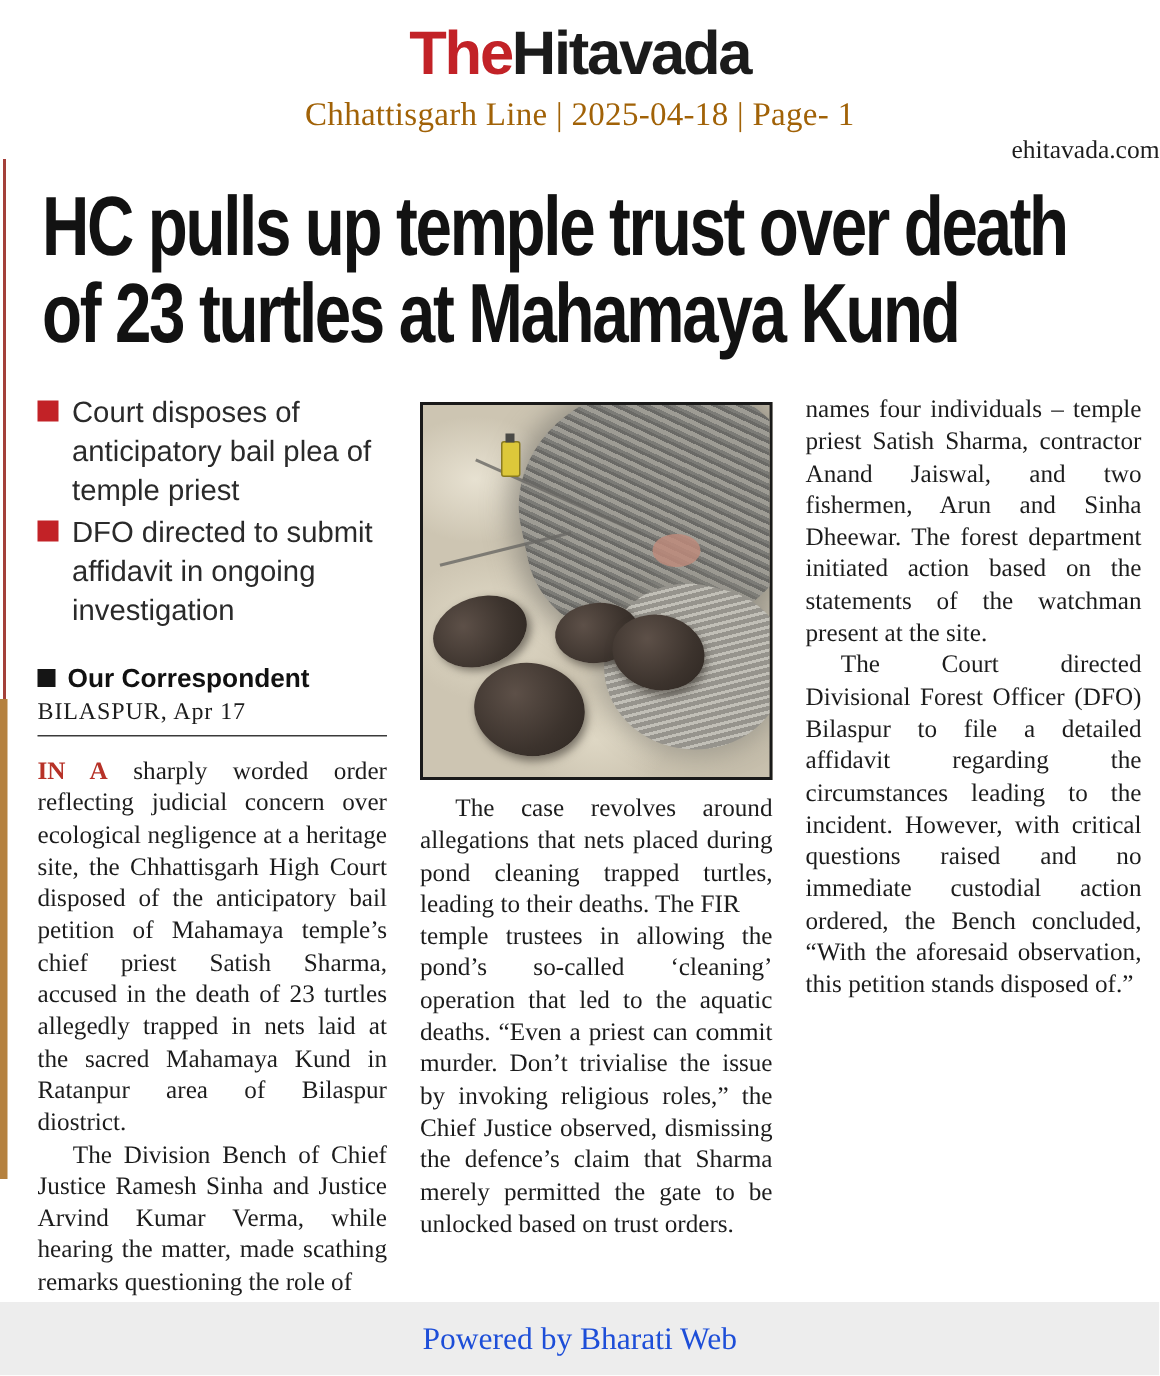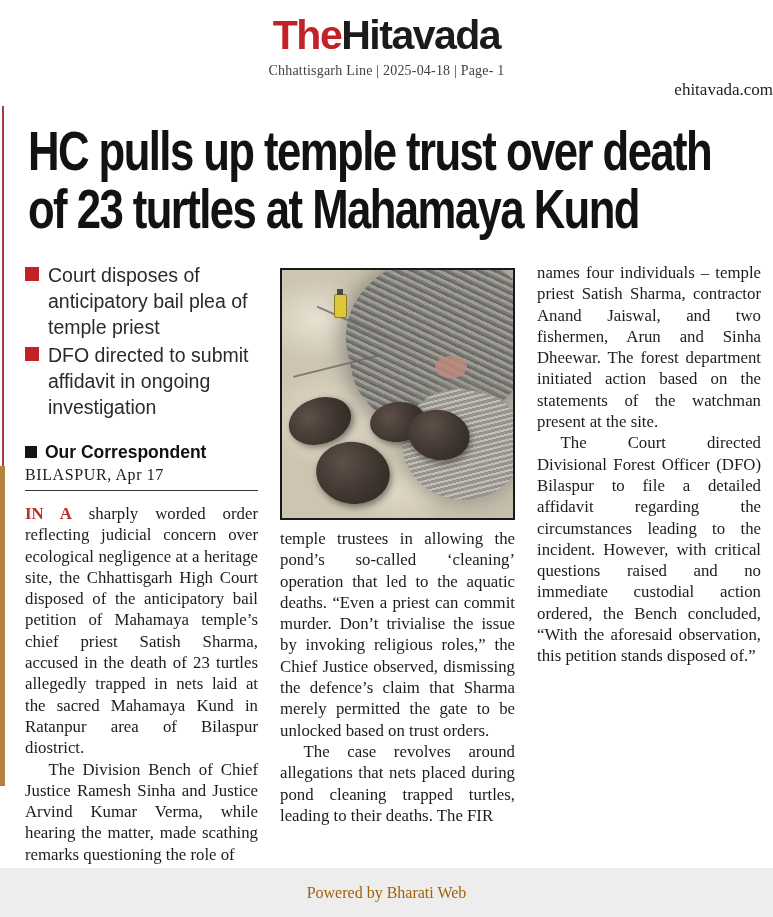--- a/index.html
+++ b/index.html
@@ -14,21 +14,21 @@
 
   
   .masthead{position:absolute;top:14px;left:0;width:100%;text-align:center;}
   .logo{
     font-family:"Liberation Sans", sans-serif;
     font-weight:800;font-size:41px;letter-spacing:-1.5px;line-height:1.05;
   }
   .logo-the{color:var(--accent-red,#c22227);}
   .logo-rest{color:#1b1b1b;}
   .edition-line{
-    margin-top:6px;font-size:14px;color:#404040;letter-spacing:.2px;
+    margin-top:6px;font-size:22px;color:#a16207;letter-spacing:.2px;
   }
   .site-url{font-size:17px;color:#1d1d1d;margin-top:1px;text-align:right;}
 
   
   .headline{
     position:absolute;left:28px;top:122px;margin:0;
     font-family:"Liberation Sans", sans-serif;font-weight:800;color:#121212;
   }
   .hl-line{
     display:block;white-space:nowrap;
@@ -117,21 +117,21 @@
     position:absolute;left:52px;top:24px;width:11px;height:22px;border-radius:2px;
     background:#ddc83a;border:1px solid #8a7b20;
   }
   .bottle:before{content:"";position:absolute;left:2px;top:-6px;width:6px;height:6px;background:#4a4a46;}
 
   
   .footer{
     position:absolute;left:0;bottom:0;width:100%;height:49px;
     background:var(--footer-bg,#ededed);
     text-align:center;line-height:49px;
-    font-size:16px;color:#a16207;
+    font-size:21px;color:#1d4ed8;
   }
 </style>
 </head>
 <body>
 
 <div class="page">
 
   <div class="rule-red"></div>
   <div class="rule-tan"></div>
 
@@ -177,22 +177,22 @@
       <div class="net2"></div>
       <div class="net-strand strand-a"></div>
       <div class="net-strand strand-b"></div>
       <div class="red-patch"></div>
       <div class="turtle turtle-1"></div>
       <div class="turtle turtle-2"></div>
       <div class="turtle turtle-3"></div>
       <div class="turtle turtle-4"></div>
       <div class="bottle"></div>
     </figure>
+    <p class="body-p indent">The case revolves around allegations that nets placed during pond cleaning trapped turtles, leading to their deaths. The FIR</p>
     <p class="body-p">temple trustees in allowing the pond’s so-called ‘cleaning’ operation that led to the aquatic deaths. “Even a priest can commit murder. Don’t trivialise the issue by invoking religious roles,” the Chief Justice observed, dismissing the defence’s claim that Sharma merely permitted the gate to be unlocked based on trust orders.</p>
-    <p class="body-p indent">The case revolves around allegations that nets placed during pond cleaning trapped turtles, leading to their deaths. The FIR</p>
   </section>
 
   <section class="col col3">
     <p class="body-p">names four individuals – temple priest Satish Sharma, contractor Anand Jaiswal, and two fishermen, Arun and Sinha Dheewar. The forest department initiated action based on the statements of the watchman present at the site.</p>
     <p class="body-p indent">The Court directed Divisional Forest Officer (DFO) Bilaspur to file a detailed affidavit regarding the circumstances leading to the incident. However, with critical questions raised and no immediate custodial action ordered, the Bench concluded, “With the aforesaid observation, this petition stands disposed of.”</p>
   </section>
 
   <footer class="footer">
     <span>Powered by Bharati Web</span>
   </footer>

